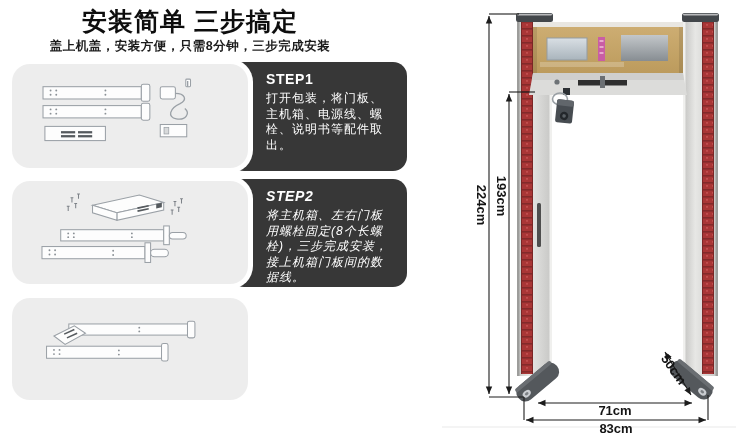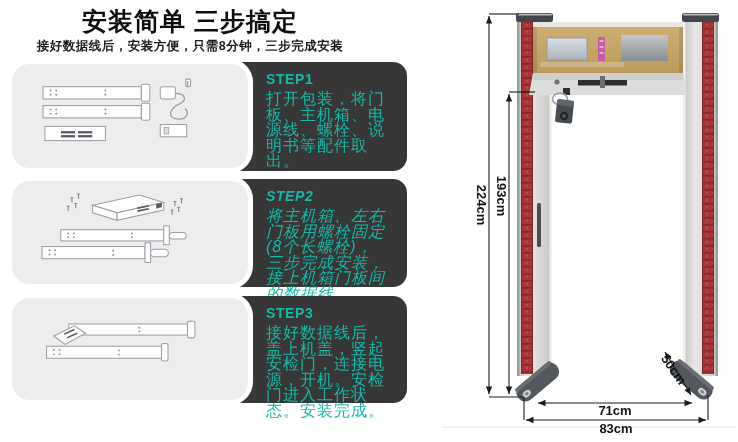--- a/index.html
+++ b/index.html
@@ -10,40 +10,40 @@
   .left{position:absolute;left:0;top:0;width:430px;height:442px;}
   .title{position:absolute;top:5px;left:0;width:380px;text-align:center;
          font-size:25px;font-weight:bold;color:#0d0d0d;letter-spacing:1px;}
   .subtitle{position:absolute;top:38px;left:0;width:380px;text-align:center;
          font-size:12.5px;font-weight:bold;color:#1c1c1c;letter-spacing:0.5px;}
   .row{position:absolute;left:0;width:430px;}
   .row1{top:62px;height:109px;}
   .row2{top:179px;height:108px;font-style:italic;}
   .row3{top:296px;height:107px;}
   .panel{position:absolute;left:230px;top:0;width:177px;height:100%;
-         background:#373737;border-radius:14px;color:#14b8a6;
+         background:#373737;border-radius:14px;color:#ffffff;
          padding:9px 18px 0 36px;box-sizing:border-box;}
   .step-label{font-weight:bold;font-size:14px;letter-spacing:0.6px;}
-  .step-text{margin-top:4px;font-size:16px;line-height:15.5px;letter-spacing:1px;}
+  .step-text{margin-top:4px;font-size:12px;line-height:15.5px;letter-spacing:1px;}
   .card{position:absolute;left:12px;top:2px;width:236px;height:calc(100% - 5px);
         background:#ededed;border-radius:18px;box-shadow:0 0 0 5px #ffffff;}
   .card svg{width:100%;height:100%;display:block;}
 
   
   .right{position:absolute;left:440px;top:0;width:298px;height:442px;}
   .dim-label{font-size:13px;font-weight:bold;fill:#141414;}
 </style>
 </head>
 <body>
 
 <div class="stage">
 
   <div class="left">
     <div class="title">安装简单 三步搞定</div>
-    <div class="subtitle">接好数据线后，安装方便，只需8分钟，三步完成安装</div>
+    <div class="subtitle">盖上机盖，安装方便，只需8分钟，三步完成安装</div>
 
     <div class="row row1">
       <div class="panel">
         <div class="step-label">STEP1</div>
         <div class="step-text">打开包装，将门板、主机箱、电源线、螺栓、说明书等配件取出。</div>
       </div>
       <div class="card">
         <svg viewBox="0 0 236 110">
           <g fill="#fdfdfd" stroke="#9aa0a6" stroke-width="1.1">
             <rect x="26" y="24" width="104" height="13"></rect>
@@ -126,24 +126,20 @@
             <circle cx="38" cy="74" r="1"></circle>
               <circle cx="38" cy="78.5" r="1"></circle>
             <circle cx="100" cy="74.5" r="1"></circle>
               <circle cx="100" cy="79" r="1"></circle>
           </g>
         </svg>
       </div>
     </div>
 
     <div class="row row3">
-      <div class="panel">
-        <div class="step-label">STEP3</div>
-        <div class="step-text">接好数据线后，盖上机盖，竖起安检门，连接电源，开机。安检门进入工作状态。安装完成。</div>
-      </div>
       <div class="card">
         <svg viewBox="0 0 236 110">
           <g fill="#fdfdfd" stroke="#9aa0a6" stroke-width="1.1">
             <rect x="52" y="28" width="128" height="12"></rect>
             <rect x="180" y="25" width="8" height="18" rx="2"></rect>
             <polygon points="36,41 58,30 70,38 48,50"></polygon>
             <rect x="28" y="52" width="124" height="13"></rect>
             <rect x="152" y="49" width="7" height="19" rx="2"></rect>
           </g>
           <g stroke="#555a5e" stroke-width="1.6" fill="none">

